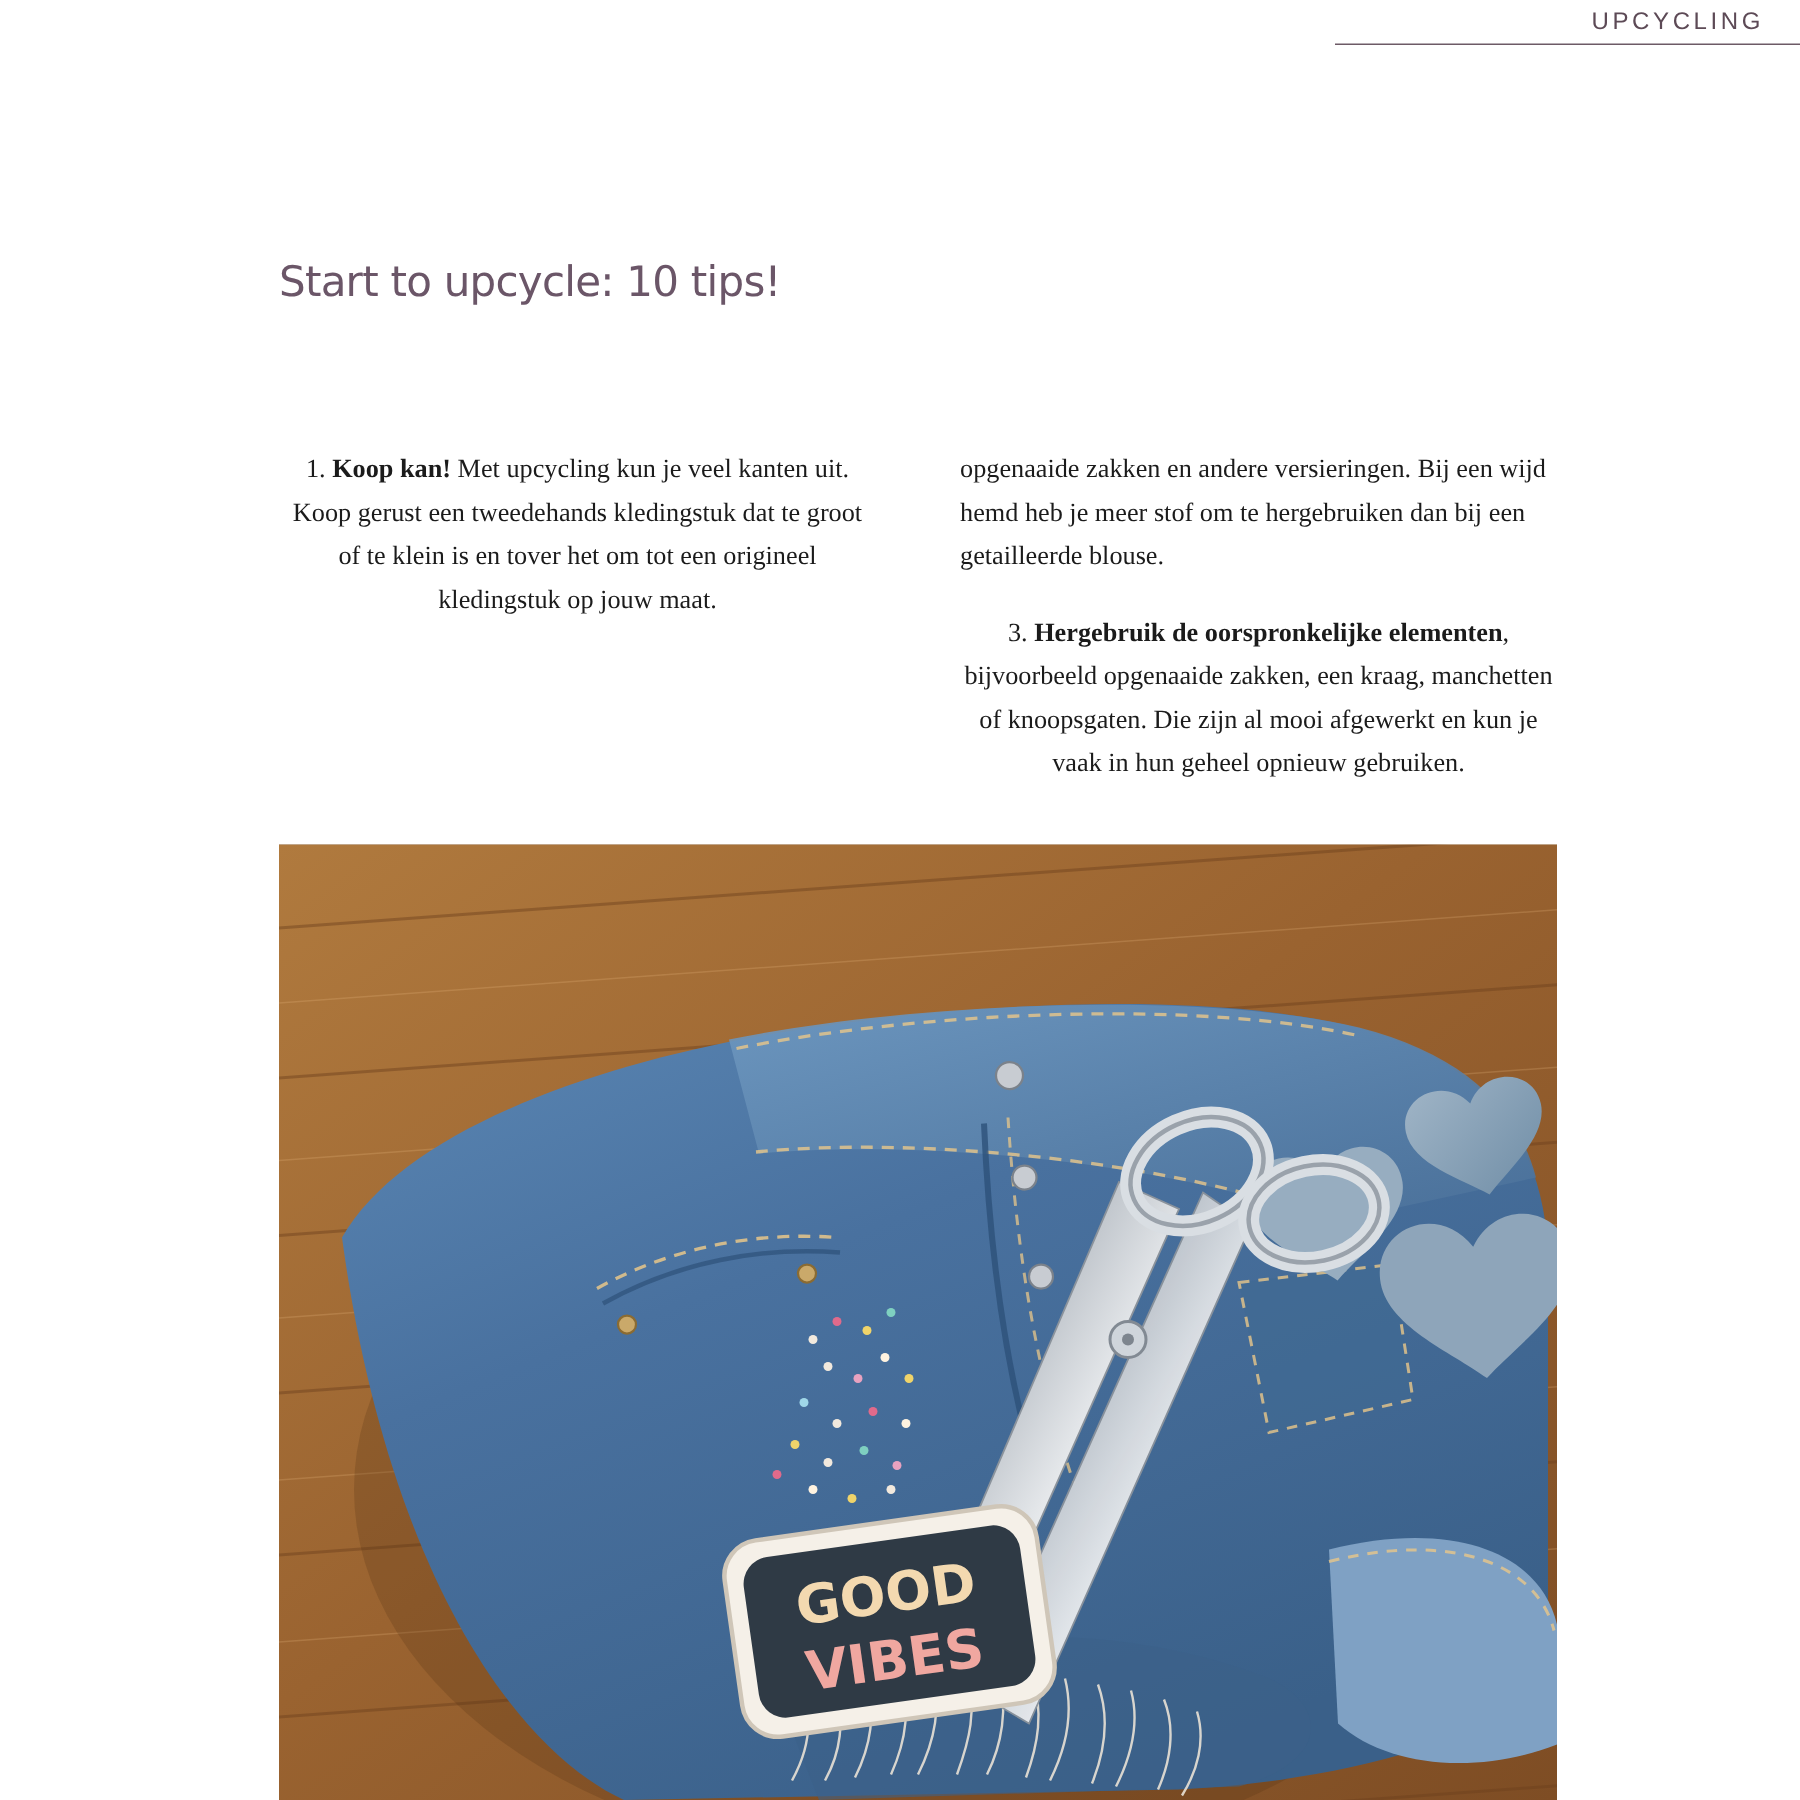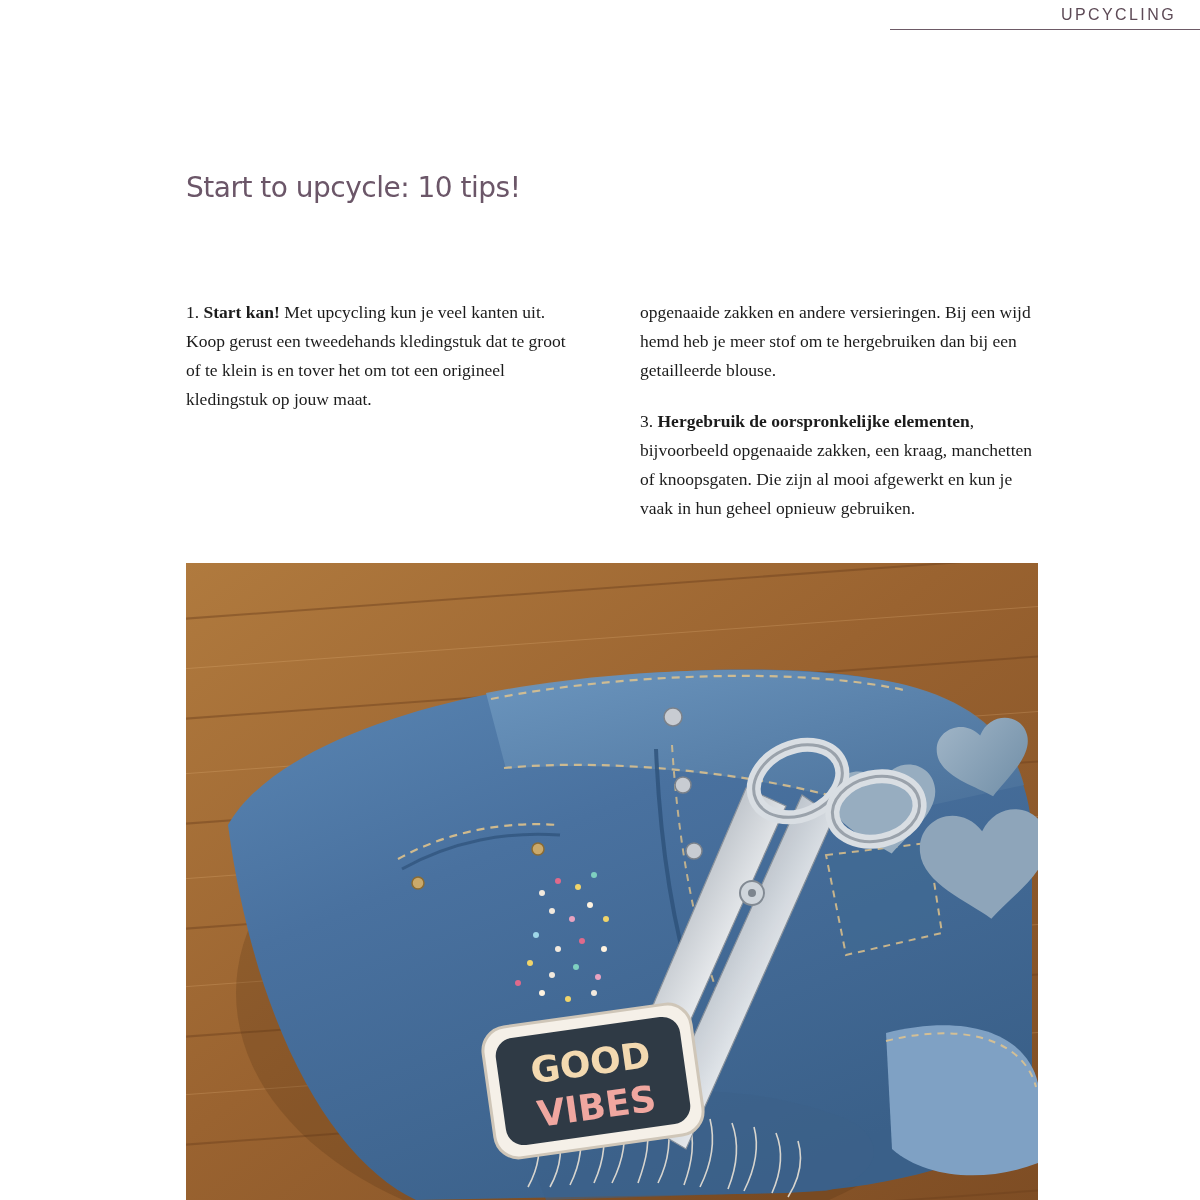--- a/index.html
+++ b/index.html
@@ -60,21 +60,21 @@
   }
   .col { width: 398px; }
   .para {
     font-family: "Liberation Serif", serif;
     font-size: 17.5px;
     line-height: 29px;
     color: #1b1b1b;
     margin: 0 0 22px 0;
     text-align: left;
   }
-  .para:last-child { margin-bottom: 0; }
+  .para:last-child { margin-bottom: 0; text-align: center; }
   .para b { font-weight: 700; }
 
   
   .photo {
     position: absolute;
     left: 186px;
     top: 563px;
     width: 852px;
     height: 637px;
     overflow: hidden;
@@ -91,21 +91,21 @@
     <span class="label">UPCYCLING</span>
   </div>
 
   <h1 class="title">Start to upcycle: 10 tips!</h1>
 
   <div class="columns">
 
     <div class="col">
       <p class="para">
         <span>1.</span>
-        <b>Start kan!</b><span> Met upcycling kun je veel kanten uit. Koop gerust een tweedehands kledingstuk dat te groot of te klein is en tover het om tot een origineel kledingstuk op jouw maat.</span>
+        <b>Koop kan!</b><span> Met upcycling kun je veel kanten uit. Koop gerust een tweedehands kledingstuk dat te groot of te klein is en tover het om tot een origineel kledingstuk op jouw maat.</span>
       </p>
     </div>
 
     <div class="col">
       <p class="para">
         <span>opgenaaide zakken en andere versieringen. Bij een wijd hemd heb je meer stof om te hergebruiken dan bij een getailleerde blouse.</span>
       </p>
       <p class="para">
         <span>3.</span>
         <b>Hergebruik de oorspronkelijke elementen</b><span>, bijvoorbeeld opgenaaide zakken, een kraag, manchetten of knoopsgaten. Die zijn al mooi afgewerkt en kun je vaak in hun geheel opnieuw gebruiken.</span>

